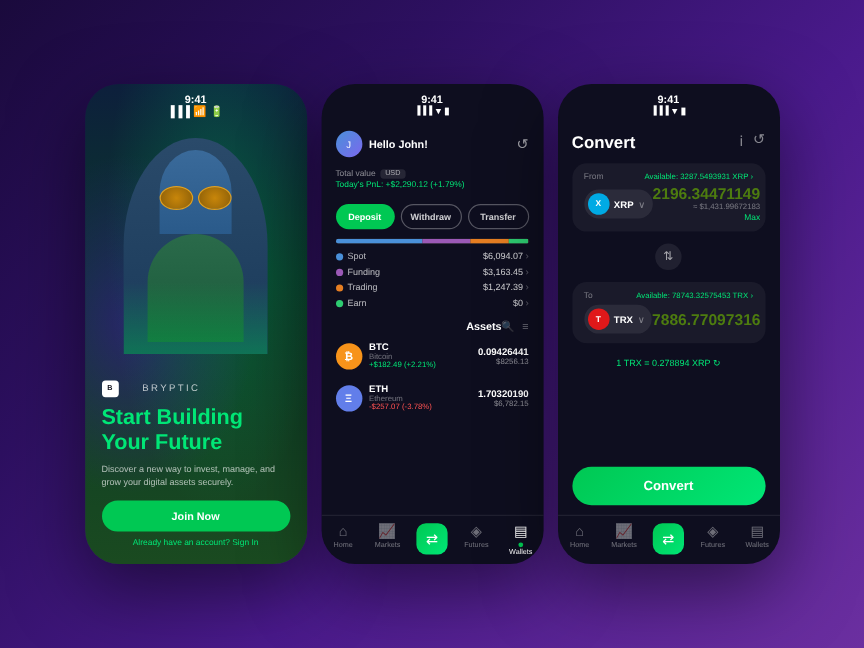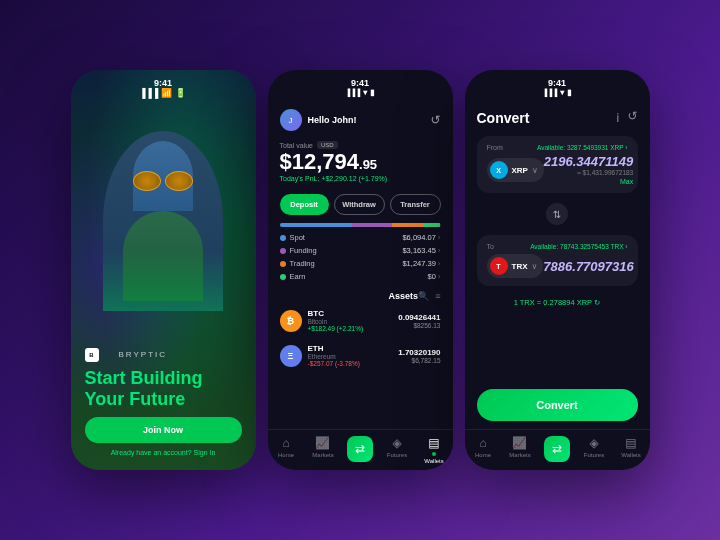--- a/index.html
+++ b/index.html
@@ -378,21 +378,21 @@
       font-size: 7px;
       font-weight: 800;
     }
     .xrp-bg { background: #00aae4; color: white; }
     .trx-bg { background: #e0181a; color: white; }
     .crypto-name { font-size: 8px; font-weight: 700; color: white; text-align: right; }
     .crypto-chevron { font-size: 8px; color: rgba(255,255,255,0.4); }
     .convert-amount {
       text-align: right;
     }
-    .amount-main { font-size: 13px; font-weight: 800; color: #c4b5fd; line-height: 1; font-style: italic; }
+    .amount-main { font-size: 13px; font-weight: 800; color: #4d7c0f; line-height: 1; }
     .amount-sub { font-size: 6.5px; color: rgba(255,255,255,0.4); margin-top: 1px; }
     .max-btn { font-size: 7px; color: #00e676; text-align: right; margin-top: 2px; }
 
     .swap-divider {
       display: flex;
       justify-content: center;
       padding: 6px;
     }
     .swap-icon {
       width: 22px; height: 22px;
@@ -457,20 +457,21 @@
     </div>
     <div class="phone1-bottom">
       <div class="brand-logo">
         <div class="brand-dot">B</div>
         <span class="brand-name">BRYPTIC</span>
       </div>
       <div class="headline">
         <span>Start Building</span><br>
         <span style="color:#00e676">Your Future</span>
       </div>
+      <div class="sub-text">Discover a new way to invest, manage, and grow your digital assets securely.</div>
       <button class="join-btn">Join Now</button>
       <div class="signin-text">
         <span>Already have an account?</span>
         <span style="color:#00e676">Sign In</span>
       </div>
     </div>
   </div>
 </div>
 
 <div class="phone phone2">
@@ -487,23 +488,20 @@
       <div class="header-left">
         <div class="avatar">J</div>
         <span class="greeting">Hello John!</span>
       </div>
       <span class="header-icon">↺</span>
     </div>
     <div class="balance-section">
       <div class="balance-label">
         <span>Total value</span>
         <span class="usd-badge">USD</span>
-      </div>
-      <div class="balance-amount">
-        <span>$12,794</span><span class="cents">.95</span>
       </div>
       <div class="pnl">Today's PnL: +$2,290.12 (+1.79%)</div>
     </div>
     <div class="action-btns">
       <button class="action-btn btn-green">Deposit</button>
       <button class="action-btn btn-outline">Withdraw</button>
       <button class="action-btn btn-outline">Transfer</button>
     </div>
     <div class="allocation-bar">
       <div class="alloc-seg" style="width:45%;background:#4a90d9;"></div>

